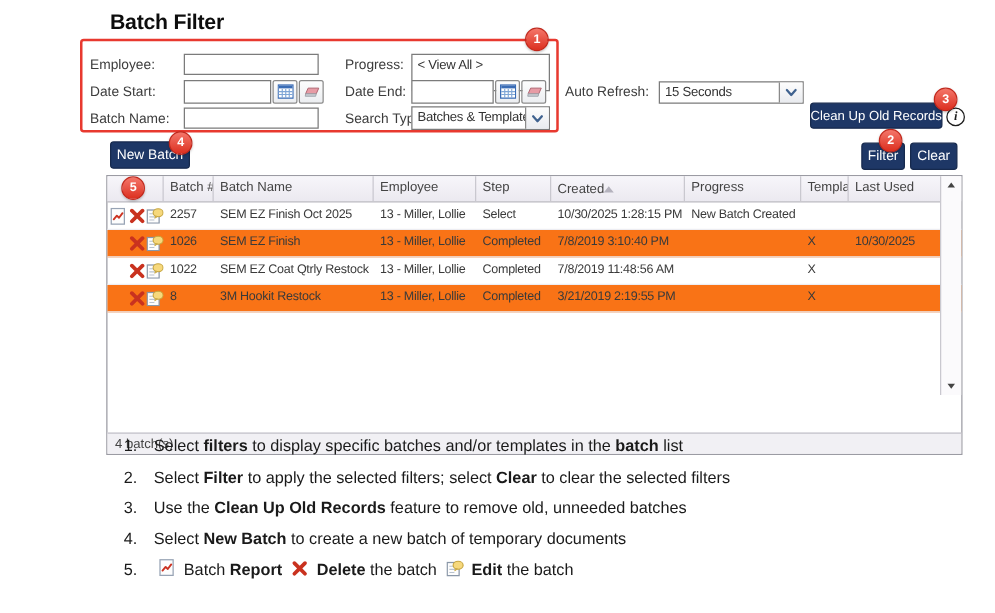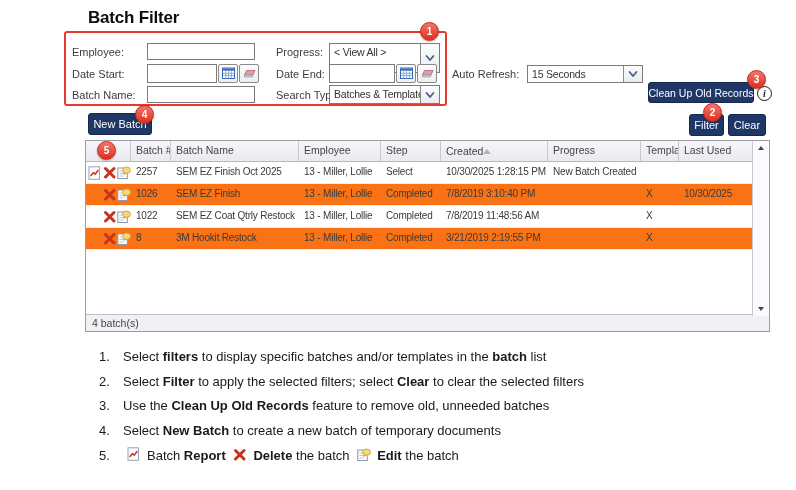--- a/index.html
+++ b/index.html
@@ -21,21 +21,21 @@
   .navy{box-sizing:border-box;background:#1e3766;color:#fff;border:1px solid #16294d;border-radius:3px;
        font-family:"Liberation Sans",sans-serif;font-size:10.5px;display:flex;align-items:center;justify-content:center;
        cursor:pointer;white-space:nowrap;}
   .badge{width:17px;height:17px;border-radius:50%;background:linear-gradient(#f4766a,#dc2f1f);
        border:1px solid #c0281c;color:#fff;font-size:10px;font-weight:bold;display:flex;align-items:center;
        justify-content:center;box-shadow:0 1px 2px rgba(0,0,0,.25);z-index:9;}
   .info{width:13px;height:13px;border-radius:50%;border:1.5px solid #1c1c1c;color:#1c1c1c;
        font-family:"Liberation Serif",serif;font-style:italic;font-weight:bold;font-size:10px;
        display:flex;align-items:center;justify-content:center;cursor:pointer;background:#fff;}
   
-  .grid{box-sizing:border-box;width:685px;height:192px;border:1px solid #9b9ba3;background:#fff;}
+  .grid{box-sizing:border-box;width:685px;height:224px;border:1px solid #9b9ba3;background:#fff;}
   .g-header{display:flex;height:20px;background:linear-gradient(#f7f6fa,#ebe9f0);border-bottom:1px solid #b9b8c0;}
   .g-header .gc{box-sizing:border-box;border-right:1px solid #c9c8cf;font-size:10.5px;color:#444;
        line-height:19px;padding-left:5px;white-space:nowrap;overflow:hidden;cursor:pointer;}
   .g-row{display:flex;height:21px;border-bottom:1px solid #ededf2;cursor:pointer;}
   .g-row.alt{background:#f97316;}
   .g-row .gc{box-sizing:border-box;font-size:10px;letter-spacing:-0.2px;color:#3a3a3a;line-height:20px;
        padding-left:5px;white-space:nowrap;overflow:hidden;}
   .c-icons{width:45px}.c-bno{width:40px}.c-bname{width:128px}.c-emp{width:82px}.c-step{width:60px}
   .c-created{width:107px}.c-prog{width:93px}.c-tmpl{width:38px}.c-last{width:75px}
   .icons{display:flex;align-items:center;gap:1px;padding-left:2px !important;}
@@ -122,21 +122,21 @@
         </span>
     </button>
   </div>
 
   <input class="abs tb" style="left: 147px; top: 86px; width: 108px;" value="">
 
   <div class="abs lbl" style="left:276px;top:46px;text-align:center;">Progress:</div>
   <div class="abs lbl" style="left:276px;top:68px;text-align:right;">Date End:</div>
   <div class="abs lbl" style="left:276px;top:89px;">Search Type:</div>
 
-  <div class="abs combo" style="left:329px;top:43px;width:111px;height:30px;">
+  <div class="abs combo" style="left:329px;top:43px;width:111px;height:30px;flex-direction:column;">
     <div class="val">&lt; View All &gt;</div>
     <div class="arrow">
         <svg width="10" height="8">
           <use href="#ico-chevron"></use>
         </svg>
       </div>
   </div>
 
   <div class="abs grp" style="left:329px;top:64px;">
     <input class="tb" style="width: 66px; height: 19px;" value="">

